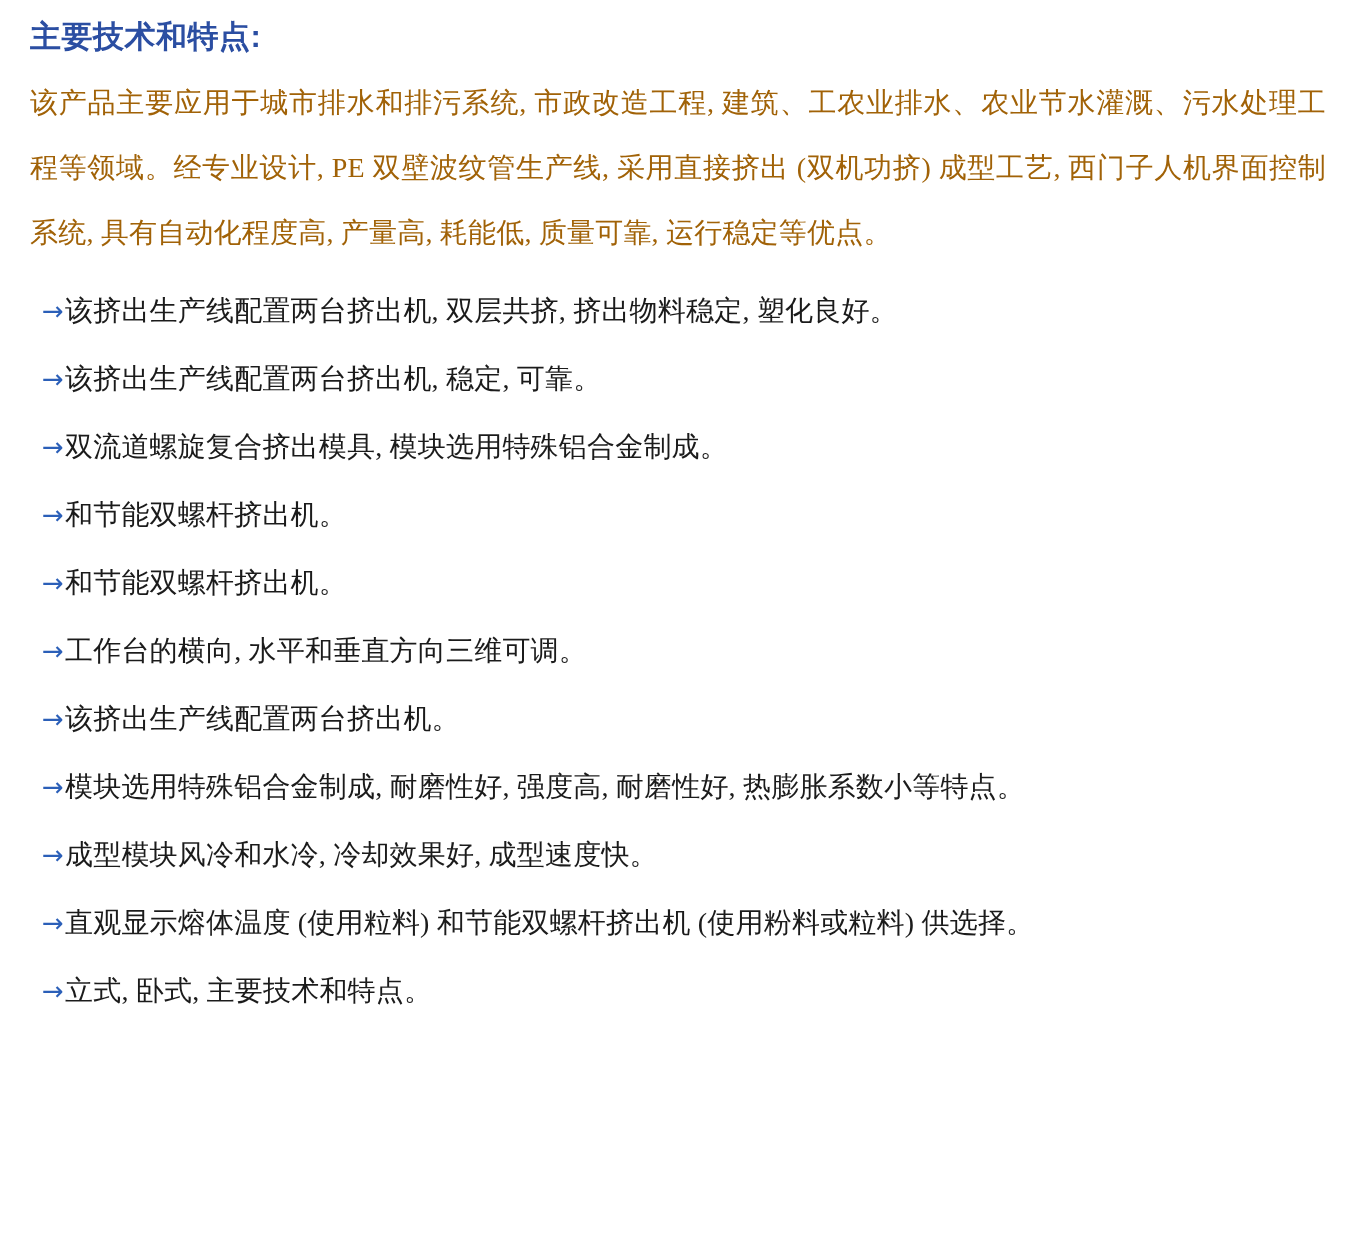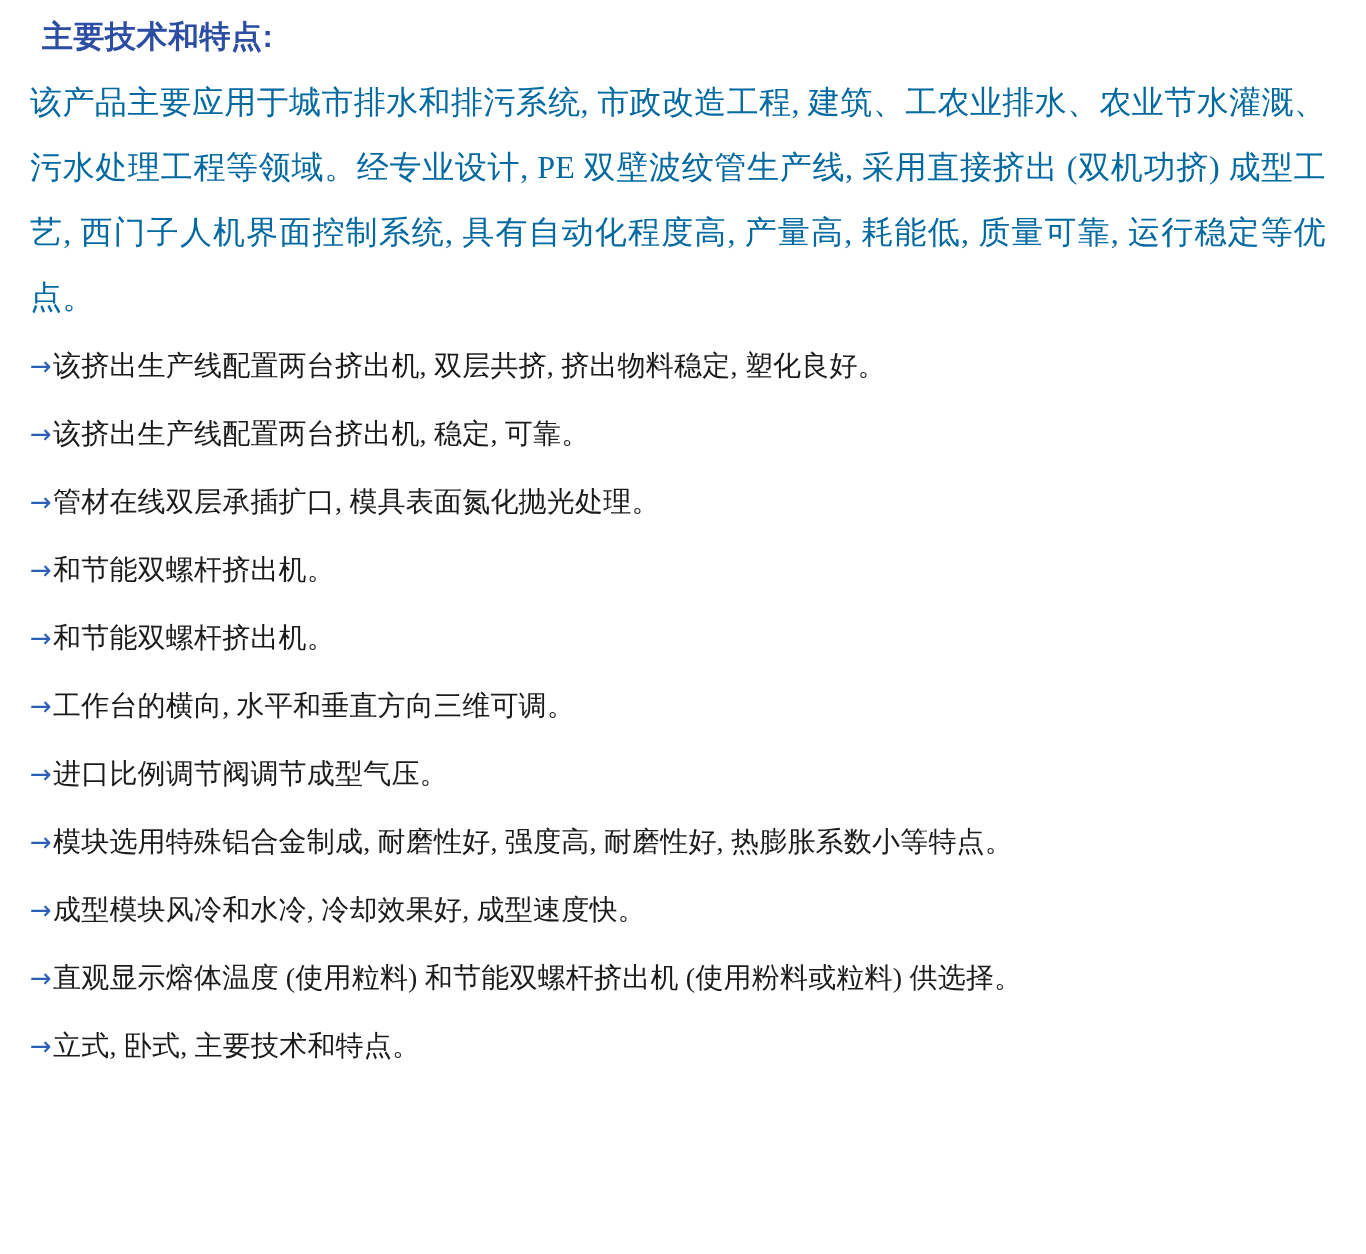--- a/index.html
+++ b/index.html
@@ -20,34 +20,34 @@
     padding: 14px 40px 0 30px;
     background: #ffffff;
   }
   .heading {
     color: #2b4ea2;
     font-family: "Liberation Sans", "DejaVu Sans", sans-serif;
     font-weight: bold;
     font-size: 31px;
     line-height: 46px;
     letter-spacing: 0.5px;
-    margin: 0 0 10px 12px;
+    margin: 0 0 10px 0;
   }
   .para {
-    color: #0369a1;
-    font-size: 32px;
+    color: #a16207;
+    font-size: 28px;
     line-height: 65px;
     text-align: justify;
     text-justify: inter-ideograph;
     margin: 0 0 2px 0;
     letter-spacing: 0.2px;
   }
   .bullet-list {
     list-style: none;
-    margin: 0;
+    margin: 12px;
     padding: 0;
   }
   .bullet {
     color: #1b1b1b;
     font-size: 28px;
     line-height: 68px;
     margin: 0;
     display: block;
     text-align: justify;
     text-justify: inter-ideograph;
@@ -76,37 +76,37 @@
 
     <div class="bullet">
       <span class="arrow">→</span><span class="bullet-text">该挤出生产线配置两台挤出机, 双层共挤, 挤出物料稳定, 塑化良好。</span>
     </div>
 
     <div class="bullet">
       <span class="arrow">→</span><span class="bullet-text">该挤出生产线配置两台挤出机, 稳定, 可靠。</span>
     </div>
 
     <div class="bullet">
-      <span class="arrow">→</span><span class="bullet-text">管材在线双层承插扩口, 模具表面氮化抛光处理。</span>
+      <span class="arrow">→</span><span class="bullet-text">双流道螺旋复合挤出模具, 模块选用特殊铝合金制成。</span>
     </div>
 
     <div class="bullet">
       <span class="arrow">→</span><span class="bullet-text">和节能双螺杆挤出机。</span>
     </div>
 
     <div class="bullet">
       <span class="arrow">→</span><span class="bullet-text">和节能双螺杆挤出机。</span>
     </div>
 
     <div class="bullet">
       <span class="arrow">→</span><span class="bullet-text">工作台的横向, 水平和垂直方向三维可调。</span>
     </div>
 
     <div class="bullet">
-      <span class="arrow">→</span><span class="bullet-text">进口比例调节阀调节成型气压。</span>
+      <span class="arrow">→</span><span class="bullet-text">该挤出生产线配置两台挤出机。</span>
     </div>
 
     <div class="bullet">
       <span class="arrow">→</span><span class="bullet-text">模块选用特殊铝合金制成, 耐磨性好, 强度高, 耐磨性好, 热膨胀系数小等特点。</span>
     </div>
 
     <div class="bullet">
       <span class="arrow">→</span><span class="bullet-text">成型模块风冷和水冷, 冷却效果好, 成型速度快。</span>
     </div>
 

